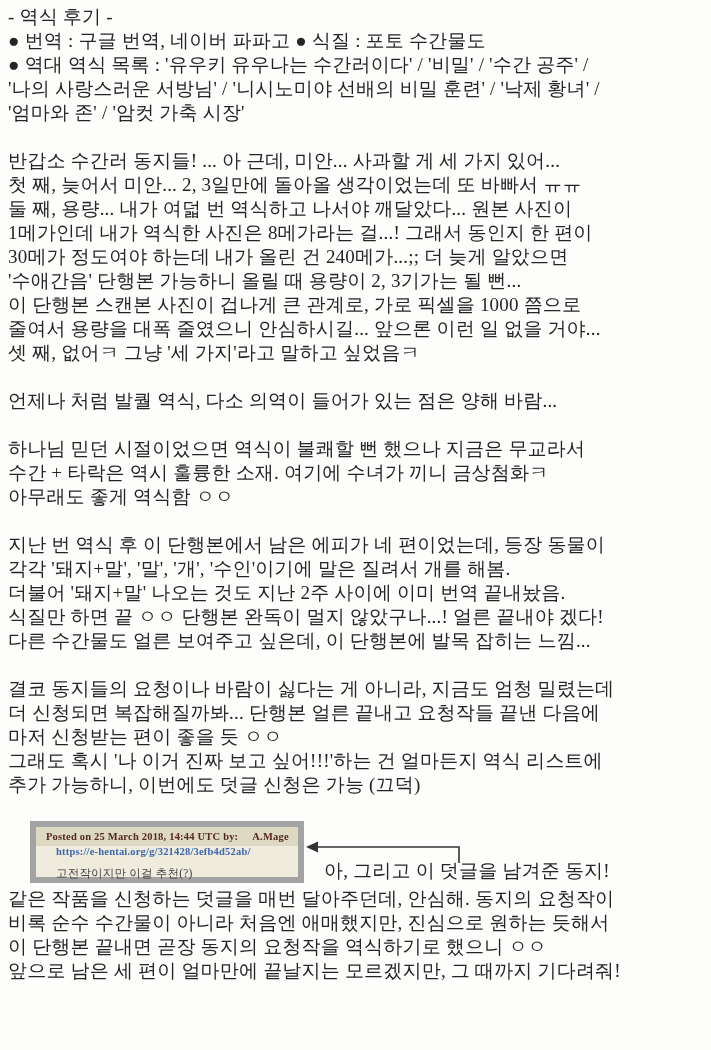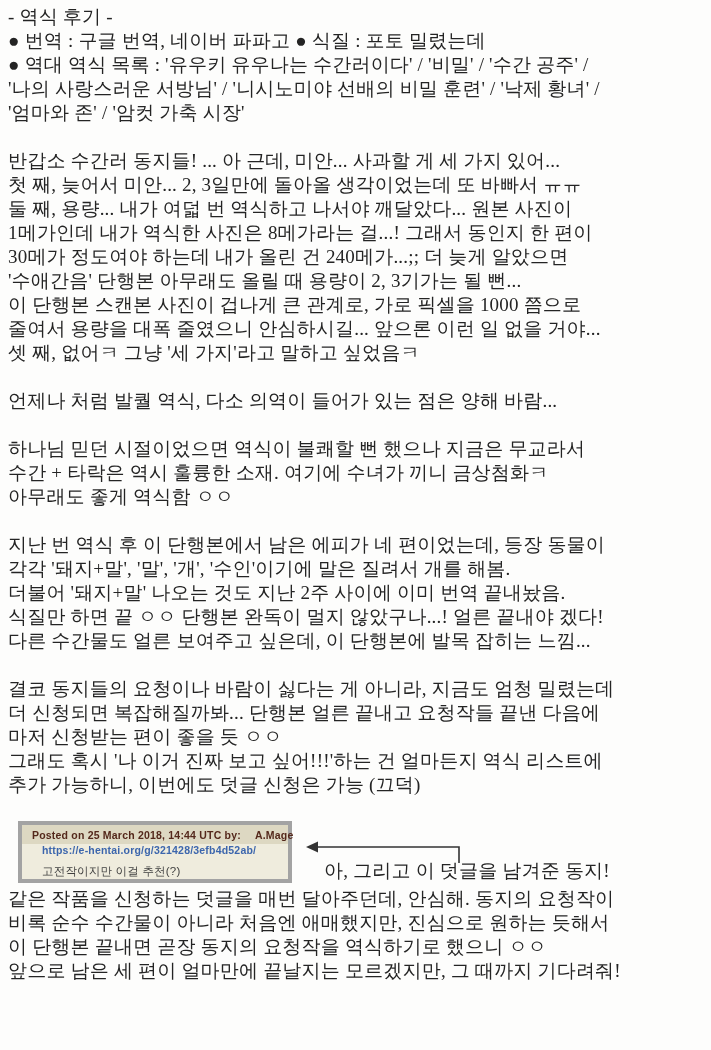--- a/index.html
+++ b/index.html
@@ -21,26 +21,26 @@
   .para:last-child{margin-bottom:0;}
 
   
   .box-row{
     position:relative;
     height:66px;
     margin-bottom:0;
   }
   .comment-box{
     position:absolute;
-    left:10px;top:0;
+    left:22px;top:0;
     width:274px;height:62px;
     background:#efecdd;
-    border:4px solid #a3a3a3;
+    border:6px solid #a3a3a3;
     box-sizing:border-box;
-    font-family:Liberation Sans, sans-serif;
+    font-family:Liberation Serif, serif;
   }
   .comment-box .strip{
     background:#ddd8c2;
     color:#54281b;
     font-weight:bold;
     font-size:10.5px;
     line-height:12px;
     padding:4px 4px 3px 10px;
     white-space:nowrap;
     display:flex;
@@ -75,33 +75,33 @@
     margin-left:14px;
   }
 </style>
 </head>
 <body>
 
 <div class="page">
 
   <div class="para">
     <div class="ln">- 역식 후기 -</div>
-    <div class="ln">● 번역 : 구글 번역, 네이버 파파고 ● 식질 : 포토 밀렸는데</div>
+    <div class="ln">● 번역 : 구글 번역, 네이버 파파고 ● 식질 : 포토 수간물도</div>
     <div class="ln">● 역대 역식 목록 : '유우키 유우나는 수간러이다' / '비밀' / '수간 공주' /</div>
     <div class="ln">'나의 사랑스러운 서방님' / '니시노미야 선배의 비밀 훈련' / '낙제 황녀' /</div>
     <div class="ln">'엄마와 존' / '암컷 가축 시장'</div>
   </div>
 
   <div class="para">
     <div class="ln">반갑소 수간러 동지들! ... 아 근데, 미안... 사과할 게 세 가지 있어...</div>
     <div class="ln">첫 째, 늦어서 미안... 2, 3일만에 돌아올 생각이었는데 또 바빠서 ㅠㅠ</div>
     <div class="ln">둘 째, 용량... 내가 여덟 번 역식하고 나서야 깨달았다... 원본 사진이</div>
     <div class="ln">1메가인데 내가 역식한 사진은 8메가라는 걸...! 그래서 동인지 한 편이</div>
     <div class="ln">30메가 정도여야 하는데 내가 올린 건 240메가...;; 더 늦게 알았으면</div>
-    <div class="ln">'수애간음' 단행본 아무래도 올릴 때 용량이 2, 3기가는 될 뻔...</div>
+    <div class="ln">'수애간음' 단행본 가능하니 올릴 때 용량이 2, 3기가는 될 뻔...</div>
     <div class="ln">이 단행본 스캔본 사진이 겁나게 큰 관계로, 가로 픽셀을 1000 쯤으로</div>
     <div class="ln">줄여서 용량을 대폭 줄였으니 안심하시길... 앞으론 이런 일 없을 거야...</div>
     <div class="ln">셋 째, 없어ㅋ 그냥 '세 가지'라고 말하고 싶었음ㅋ</div>
   </div>
 
   <div class="para">
     <div class="ln">언제나 처럼 발퀄 역식, 다소 의역이 들어가 있는 점은 양해 바람...</div>
   </div>
 
   <div class="para">

